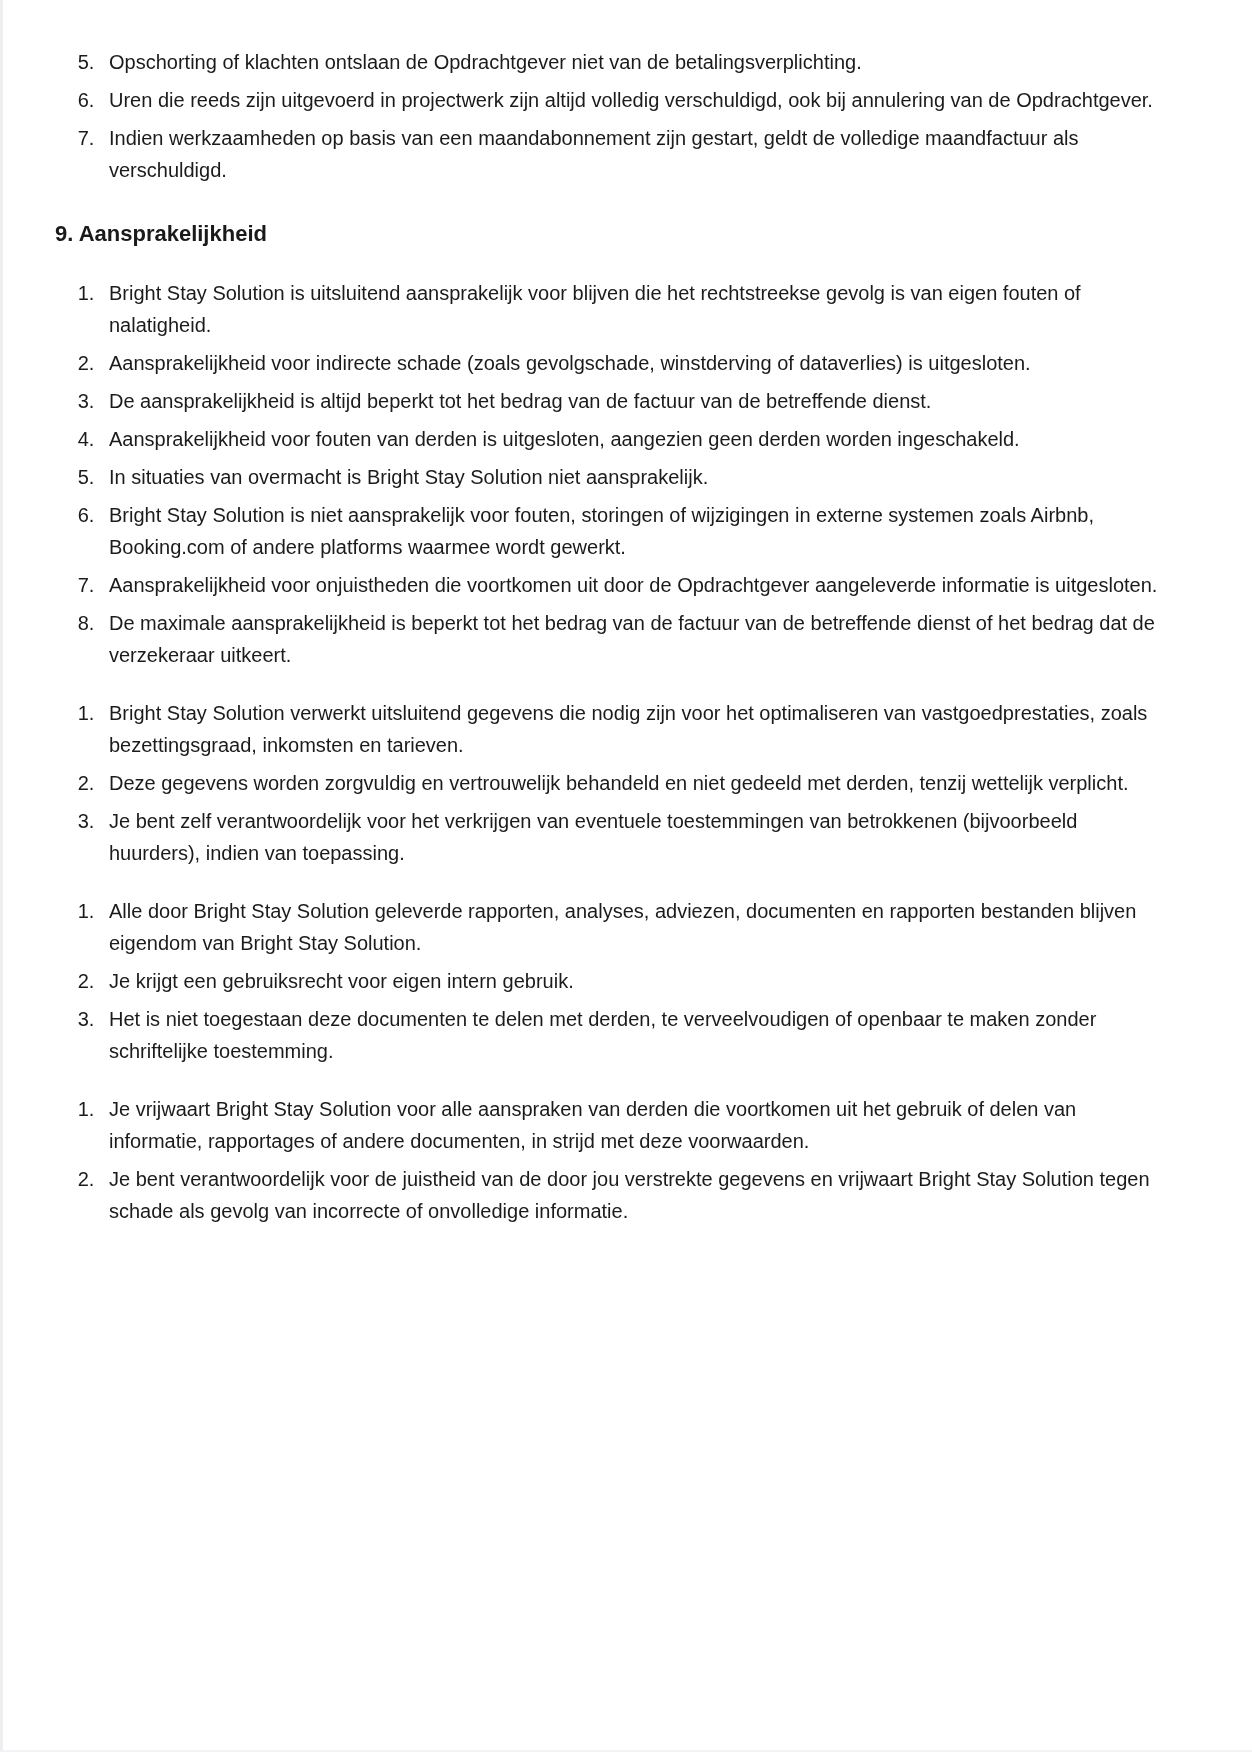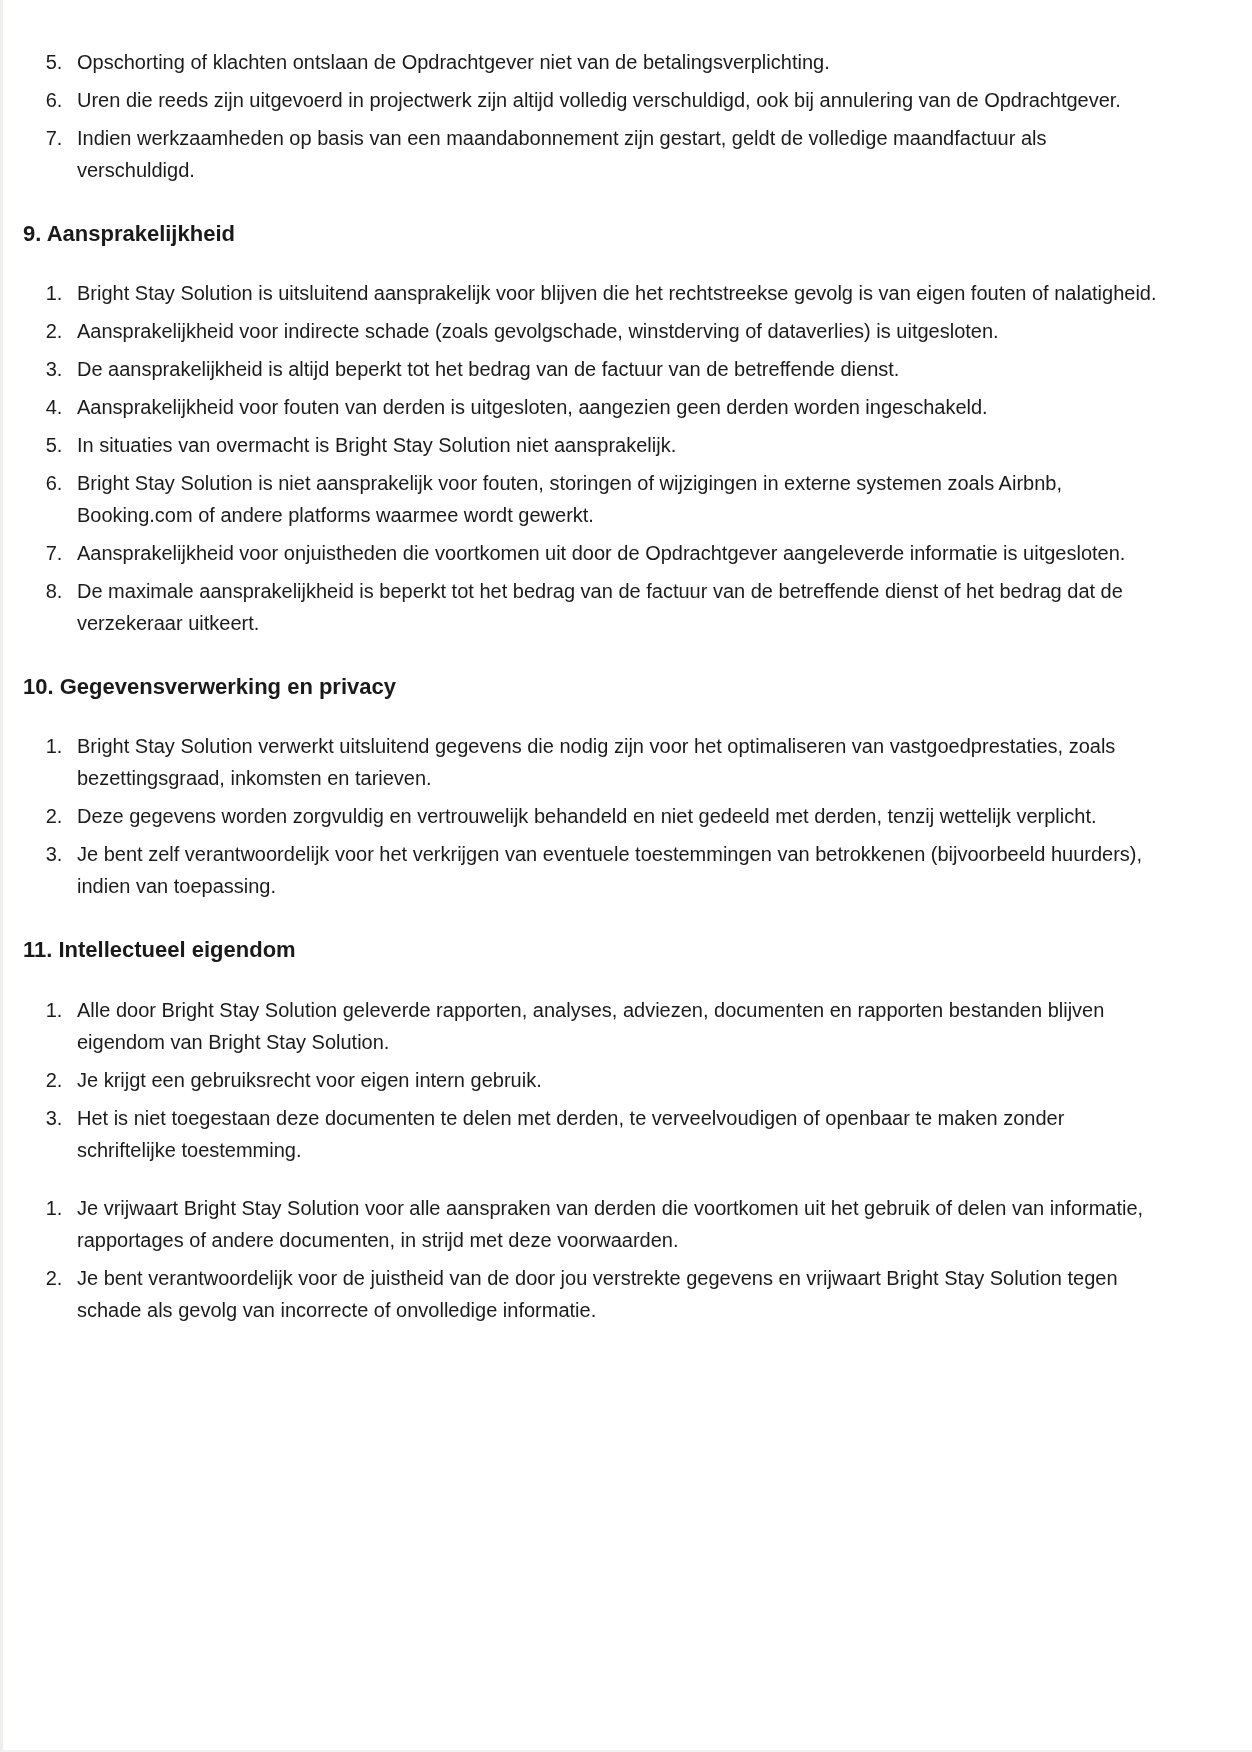--- a/index.html
+++ b/index.html
@@ -13,21 +13,21 @@
     box-sizing: border-box;
     font-family: "Liberation Sans", "DejaVu Sans", sans-serif;
     color: #1b1b1b;
     border-left: 3px solid #eeeef1;
     border-bottom: 2px solid #f3f3f6;
   }
   .page {
     box-sizing: border-box;
     width: 100%;
     min-height: 1750px;
-    padding: 46px 84px 60px 20px;
+    padding: 46px 84px 60px 52px;
     font-size: 20px;
     line-height: 1.6;
   }
   ol.doc-list {
     margin: 26px 0 10px 0;
     padding-left: 45px;
   }
   ol.doc-list.continued {
     margin-top: 0;
   }
@@ -62,30 +62,28 @@
       <li>De aansprakelijkheid is altijd beperkt tot het bedrag van de factuur van de betreffende dienst.</li>
       <li>Aansprakelijkheid voor fouten van derden is uitgesloten, aangezien geen derden worden ingeschakeld.</li>
       <li>In situaties van overmacht is Bright Stay Solution niet aansprakelijk.</li>
       <li>Bright Stay Solution is niet aansprakelijk voor fouten, storingen of wijzigingen in externe systemen zoals Airbnb, Booking.com of andere platforms waarmee wordt gewerkt.</li>
       <li>Aansprakelijkheid voor onjuistheden die voortkomen uit door de Opdrachtgever aangeleverde informatie is uitgesloten.</li>
       <li>De maximale aansprakelijkheid is beperkt tot het bedrag van de factuur van de betreffende dienst of het bedrag dat de verzekeraar uitkeert.</li>
     </ol>
   </section>
 
   <section>
-    <h3 class="section-heading">10. Gegevensverwerking en privacy</h3>
     <ol class="doc-list">
       <li>Bright Stay Solution verwerkt uitsluitend gegevens die nodig zijn voor het optimaliseren van vastgoedprestaties, zoals bezettingsgraad, inkomsten en tarieven.</li>
       <li>Deze gegevens worden zorgvuldig en vertrouwelijk behandeld en niet gedeeld met derden, tenzij wettelijk verplicht.</li>
       <li>Je bent zelf verantwoordelijk voor het verkrijgen van eventuele toestemmingen van betrokkenen (bijvoorbeeld huurders), indien van toepassing.</li>
     </ol>
   </section>
 
   <section>
-    <h3 class="section-heading">11. Intellectueel eigendom</h3>
     <ol class="doc-list">
       <li>Alle door Bright Stay Solution geleverde rapporten, analyses, adviezen, documenten en rapporten bestanden blijven eigendom van Bright Stay Solution.</li>
       <li>Je krijgt een gebruiksrecht voor eigen intern gebruik.</li>
       <li>Het is niet toegestaan deze documenten te delen met derden, te verveelvoudigen of openbaar te maken zonder schriftelijke toestemming.</li>
     </ol>
   </section>
 
   <section>
     <ol class="doc-list">
       <li>Je vrijwaart Bright Stay Solution voor alle aanspraken van derden die voortkomen uit het gebruik of delen van informatie, rapportages of andere documenten, in strijd met deze voorwaarden.</li>

